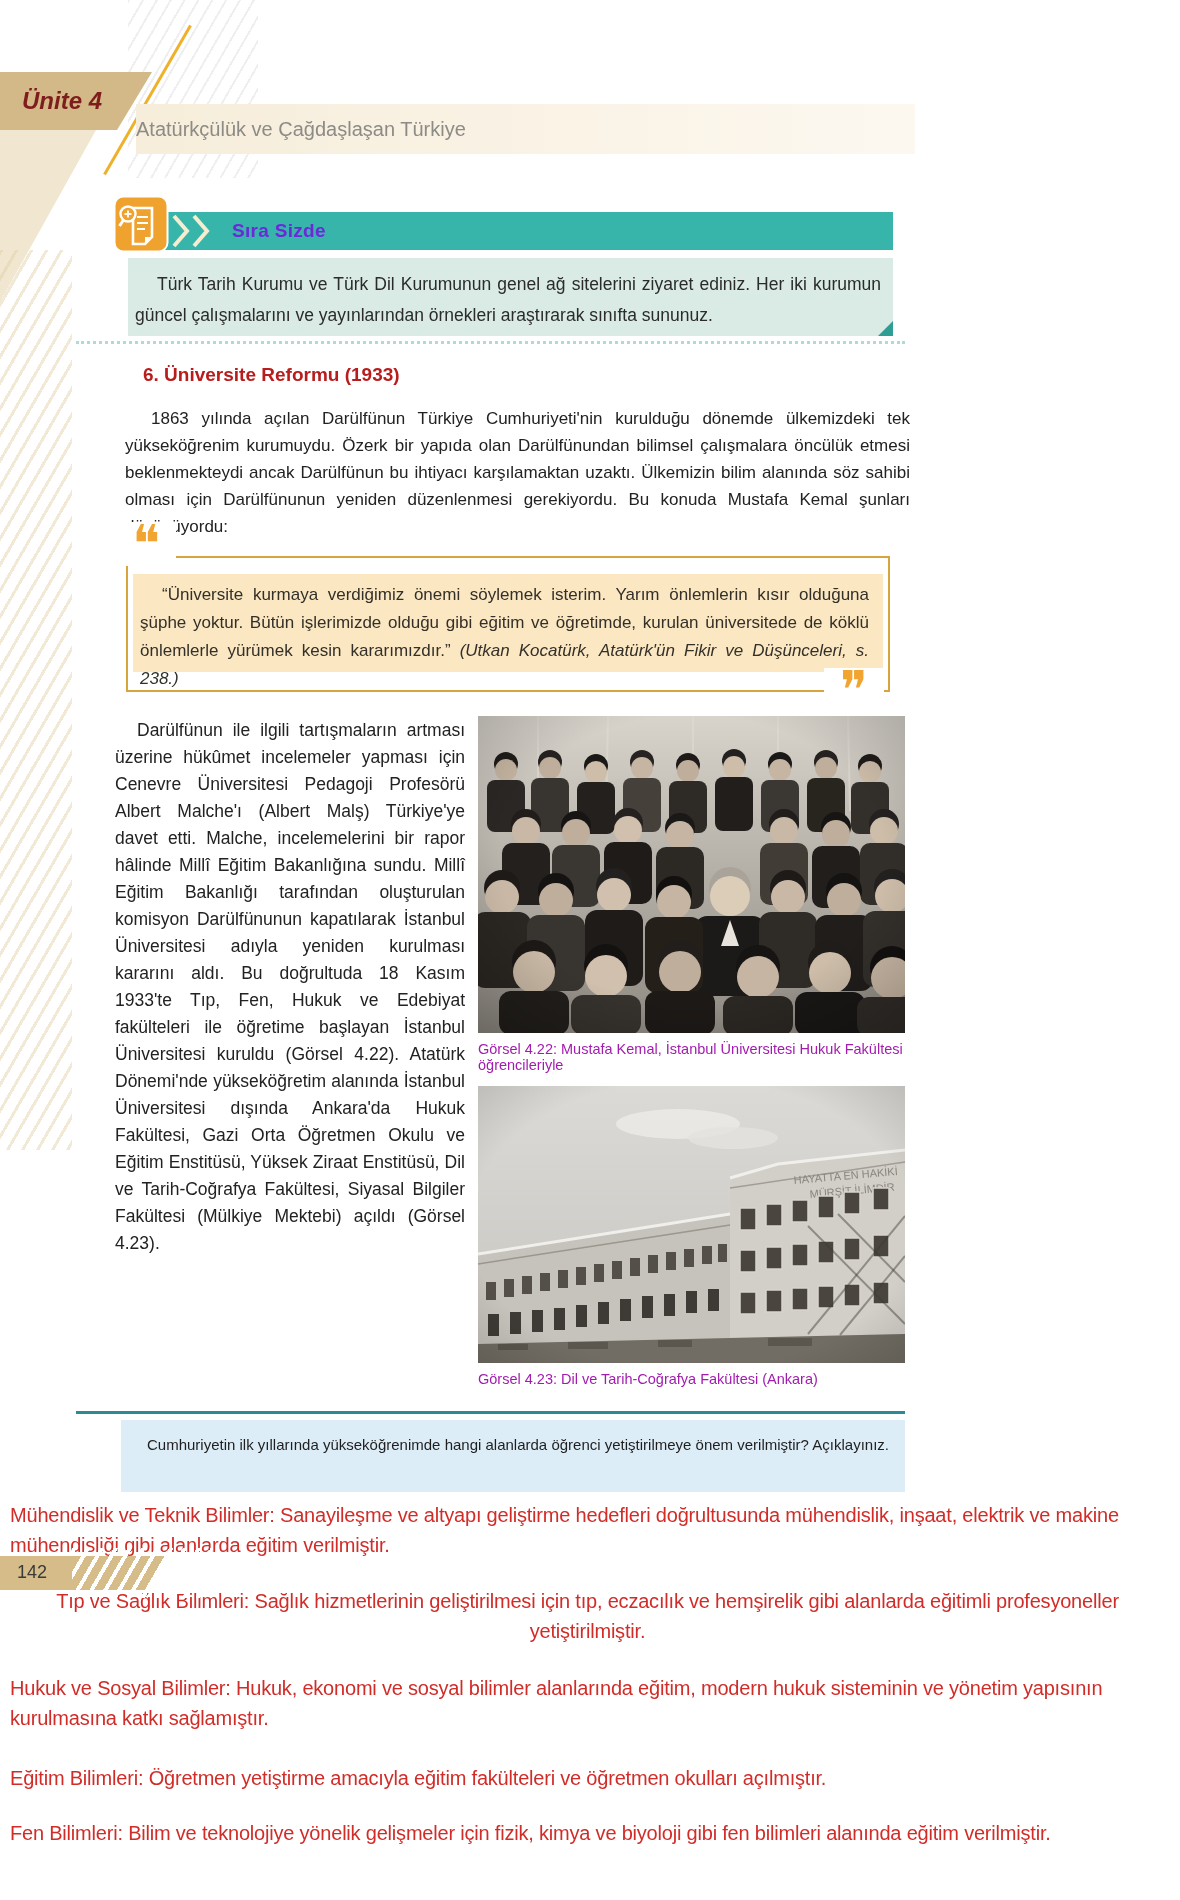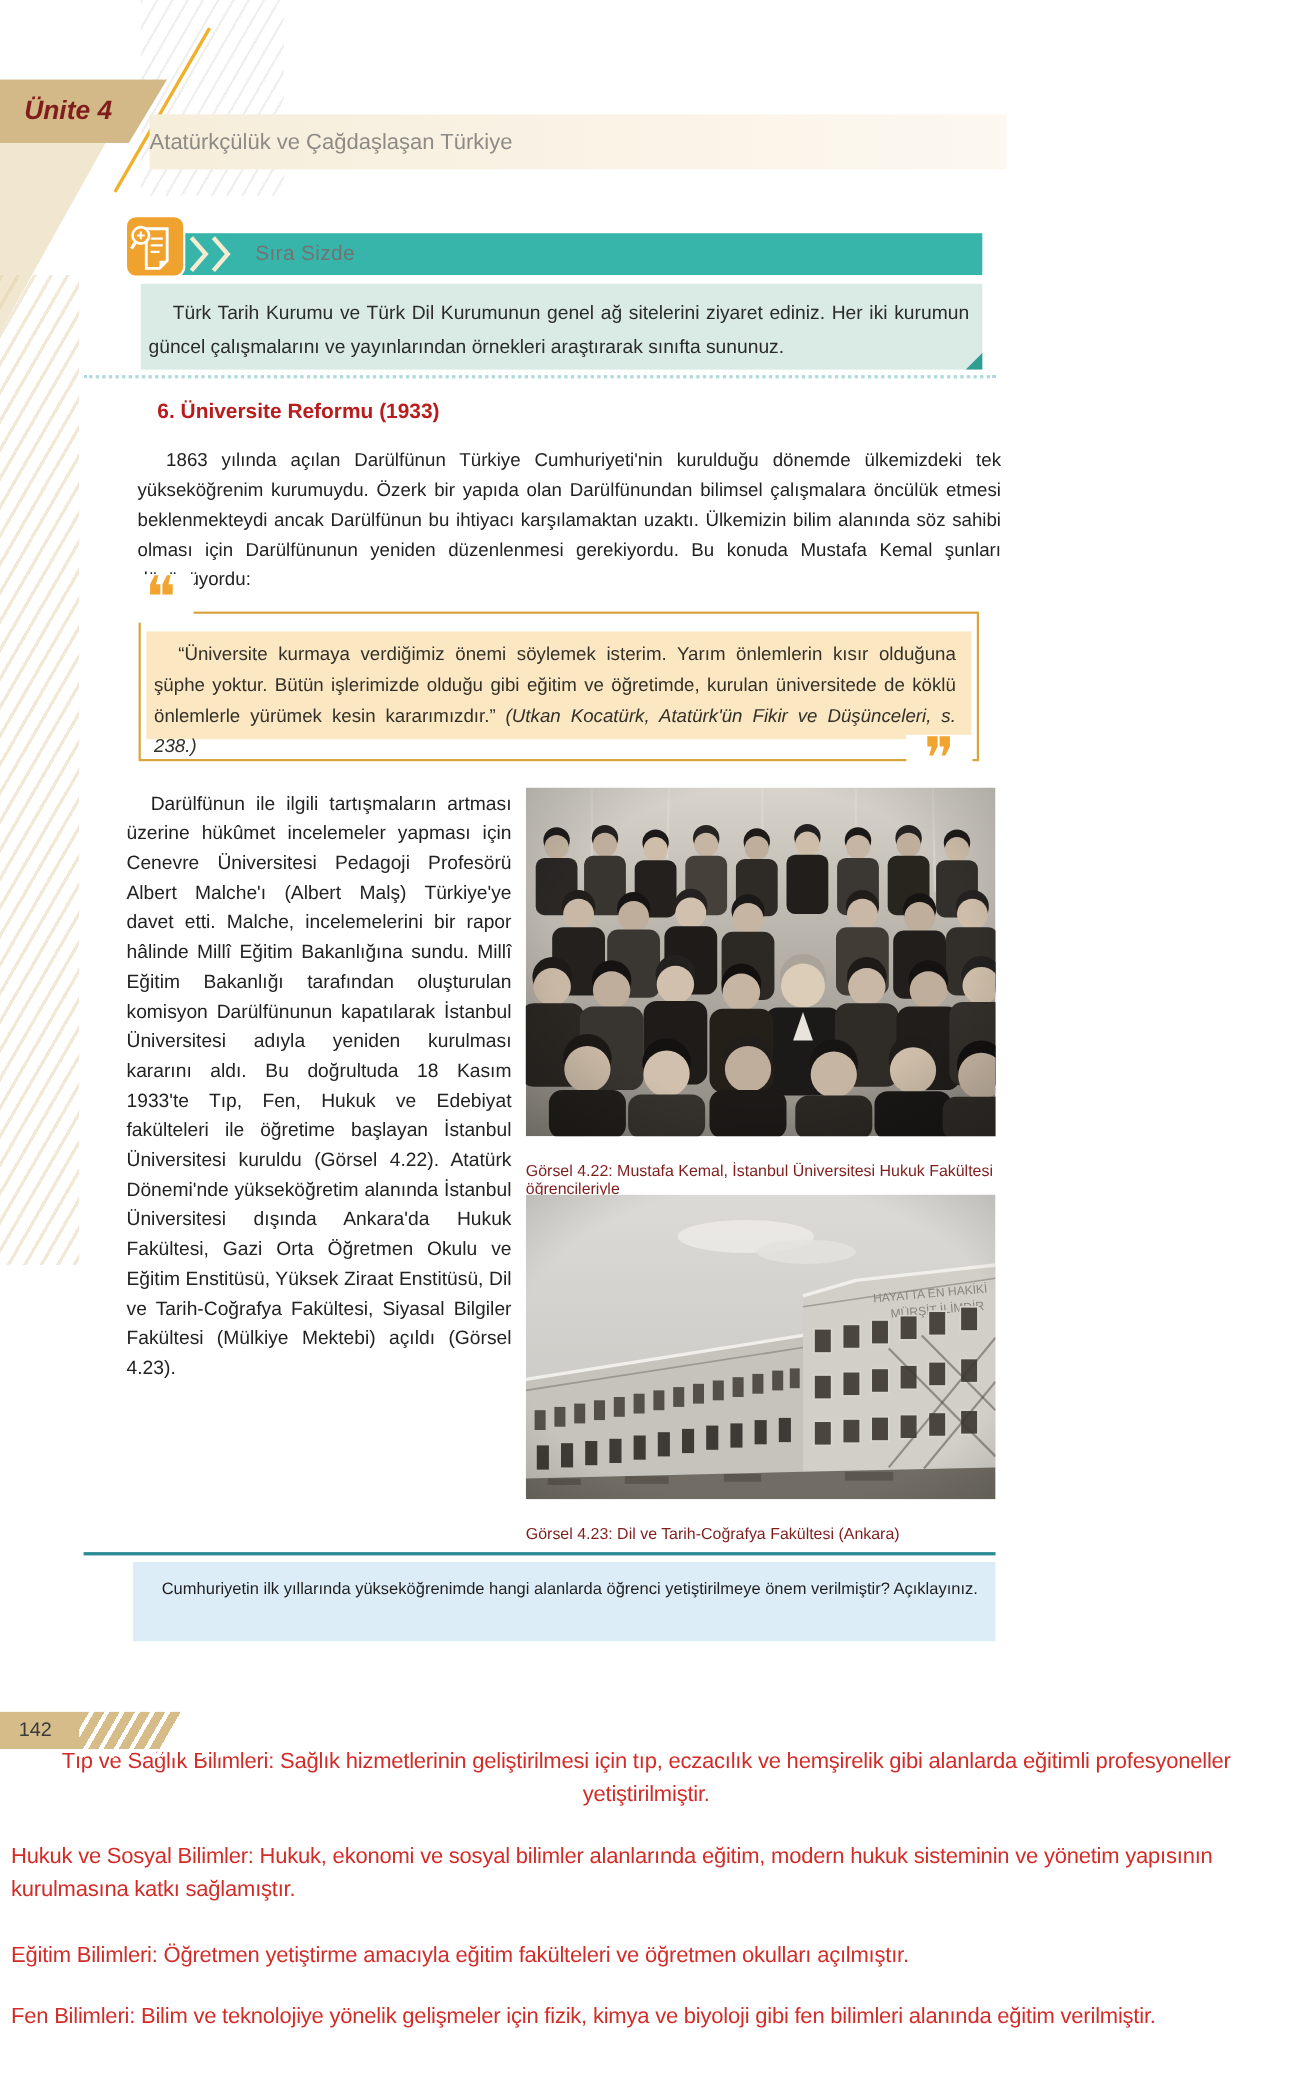--- a/index.html
+++ b/index.html
@@ -21,21 +21,21 @@
   .header-band{position:absolute;left:136px;top:104px;width:779px;height:50px;
       background:linear-gradient(90deg,#f6edda 0%,#faf3e6 55%,#fcf8f0 100%);}
   .header-band span{display:block;line-height:50px;padding-left:0;font-size:20px;color:#8d8b86;}
 
   
   .ss-bar{position:absolute;left:128px;top:212px;width:765px;height:38px;background:#38b5aa;}
   .ss-icon{position:absolute;left:113px;top:195px;width:56px;height:58px;z-index:3;}
   .ss-chev{position:absolute;top:214px;z-index:3;}
   .ss-chev.c1{left:172px;} .ss-chev.c2{left:192px;}
   .ss-title{position:absolute;left:232px;top:212px;height:38px;line-height:38px;z-index:3;
-      color:#737373;font-weight:normal;font-size:19px;letter-spacing:.3px;}
+      color:#6d28d9;font-weight:bold;font-size:19px;letter-spacing:.3px;}
   .mint-box{position:absolute;left:128px;top:258px;width:765px;height:78px;background:#d9ebe4;}
   .mint-box p{margin:0;padding:11px 12px 0 7px;font-size:17.5px;line-height:31px;color:#2b2b2b;
       text-indent:22px;text-align:justify;}
   .mint-fold{position:absolute;right:0;bottom:0;width:0;height:0;border-style:solid;
       border-width:0 0 15px 15px;border-color:transparent transparent #2e9e94 transparent;}
   .dotted-sep{position:absolute;left:76px;top:341px;width:829px;height:0;border-top:3px dotted #aedade;}
 
   
   .section-heading{position:absolute;left:143px;top:364px;margin:0;font-size:19px;font-weight:bold;color:#b91c1c;}
   .intro{position:absolute;left:125px;top:405px;width:785px;margin:0;font-size:17px;line-height:27px;
@@ -52,21 +52,21 @@
       font-family:"DejaVu Sans",sans-serif;font-size:52px;color:#f1a430;line-height:1;}
   .quote-open{left:116px;top:522px;}
   .quote-close{left:824px;top:668px;}
 
   
   .article{position:absolute;left:115px;top:717px;width:350px;margin:0;font-size:17.5px;line-height:27px;
       text-align:justify;text-indent:22px;color:#222222;}
   .figure{position:absolute;width:427px;margin:0;}
   .fig1{left:478px;top:716px;} .fig2{left:478px;top:1086px;}
   .figure svg{display:block;}
-  .figure figcaption{margin-top:24px;font-size:14.5px;color:#7f1d1d;}
+  .figure figcaption{margin-top:8px;font-size:14.5px;color:#a21caf;}
 
   
   .teal-line{position:absolute;left:76px;top:1411px;width:829px;height:3px;background:#2c8a94;}
   .question-box{position:absolute;left:121px;top:1420px;width:784px;height:72px;background:#ddedf7;}
   .question-box p{margin:0;padding:8px 14px 0 6px;font-size:15px;line-height:33px;color:#1f1f1f;
       text-indent:20px;}
 
   
   .answer{position:absolute;left:10px;width:1155px;margin:0;font-size:20px;line-height:30px;
       color:#d22c28;letter-spacing:-.2px;}
@@ -362,20 +362,21 @@
       <rect width="427" height="277" fill="url(#vig2)"></rect>
     </svg>
     <figcaption>Görsel 4.23: Dil ve Tarih-Coğrafya Fakültesi (Ankara)</figcaption>
   </figure>
 
   <div class="teal-line"></div>
   <div class="question-box">
     <p>Cumhuriyetin ilk yıllarında yükseköğrenimde hangi alanlarda öğrenci yetiştirilmeye önem verilmiştir? Açıklayınız.</p>
   </div>
 
+  <p class="answer a1">Mühendislik ve Teknik Bilimler: Sanayileşme ve altyapı geliştirme hedefleri doğrultusunda mühendislik, inşaat, elektrik ve makine mühendisliği gibi alanlarda eğitim verilmiştir.</p>
   <p class="answer a2">Tıp ve Sağlık Bilimleri: Sağlık hizmetlerinin geliştirilmesi için tıp, eczacılık ve hemşirelik gibi alanlarda eğitimli profesyoneller yetiştirilmiştir.</p>
   <p class="answer a3">Hukuk ve Sosyal Bilimler: Hukuk, ekonomi ve sosyal bilimler alanlarında eğitim, modern hukuk sisteminin ve yönetim yapısının kurulmasına katkı sağlamıştır.</p>
   <p class="answer a5">Fen Bilimleri: Bilim ve teknolojiye yönelik gelişmeler için fizik, kimya ve biyoloji gibi fen bilimleri alanında eğitim verilmiştir.</p>
   <p class="answer a4">Eğitim Bilimleri: Öğretmen yetiştirme amacıyla eğitim fakülteleri ve öğretmen okulları açılmıştır.</p>
 
   <div class="pagenum-banner"></div>
   <div class="pagenum-stripes"></div>
   <div class="pagenum">142</div>
 
 </div>

